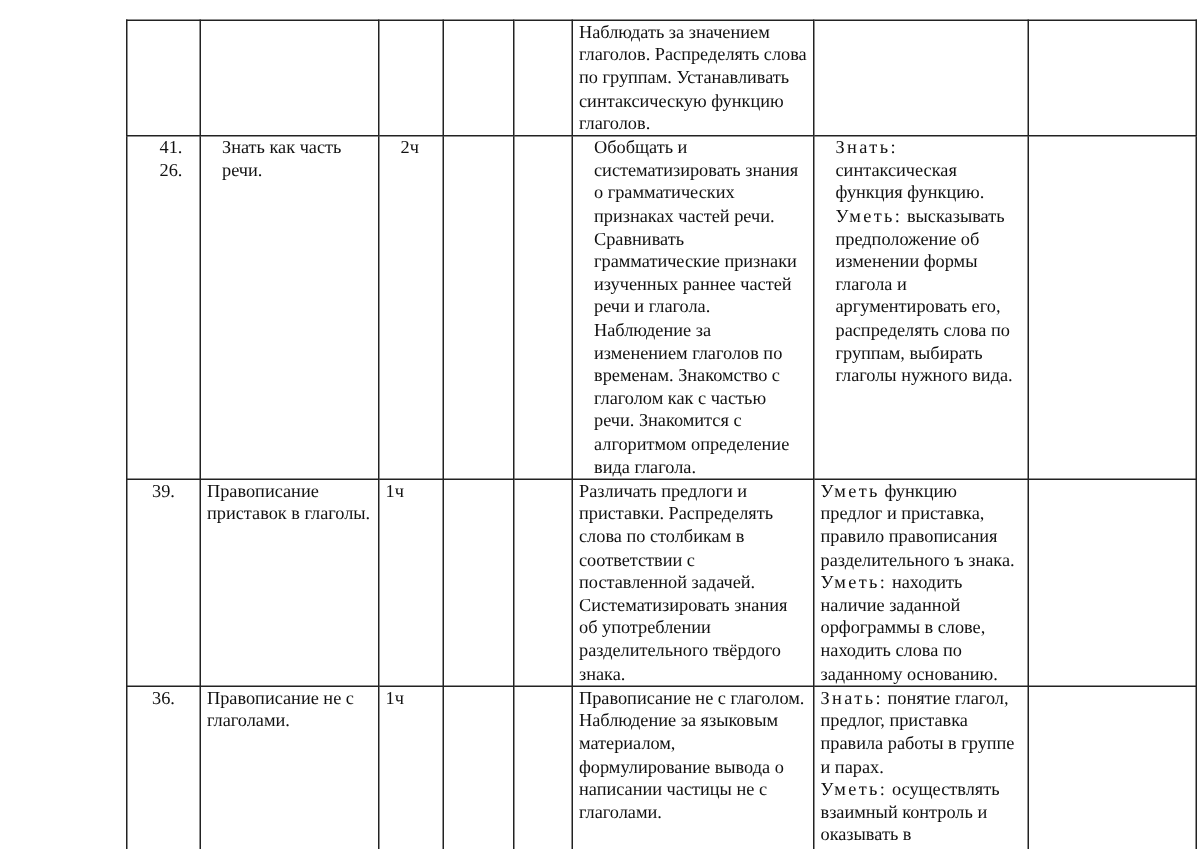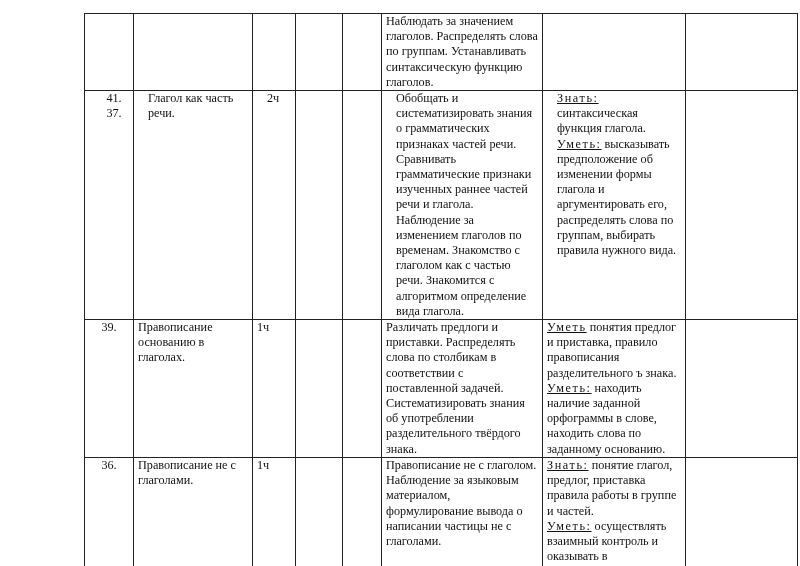--- a/index.html
+++ b/index.html
@@ -42,21 +42,20 @@
     td.num {
       text-align: center;
       padding-left: 4px;
       padding-right: 2px;
     }
     td.num span {
       display: block;
     }
     .spaced {
       letter-spacing: 1.6px;
-      text-decoration: underline;
     }
     .line {
       display: block;
     }
     col.c1 { width: 49px; }
     col.c2 { width: 119px; }
     col.c3 { width: 43px; }
     col.c4 { width: 47px; }
     col.c5 { width: 39px; }
     col.c6 { width: 161px; }
@@ -91,68 +90,68 @@
         <td></td>
         <td></td>
         <td>Наблюдать за значением глаголов. Распределять слова по группам. Устанавливать синтаксическую функцию глаголов.</td>
         <td></td>
         <td></td>
       </tr>
 
       <tr class="r1">
         <td class="num">
           <span>41.</span>
-          <span>37.</span>
+          <span>26.</span>
         </td>
-        <td>Глагол как часть речи.</td>
+        <td>Знать как часть речи.</td>
         <td>2ч</td>
         <td></td>
         <td></td>
         <td>Обобщать и систематизировать знания о грамматических признаках частей речи. Сравнивать грамматические признаки изученных раннее частей речи и глагола. Наблюдение за изменением глаголов по временам. Знакомство с глаголом как с частью речи. Знакомится с алгоритмом определение вида глагола.</td>
         <td>
           <span class="spaced">Знать:</span>
-          <span>синтаксическая функция глагола.</span>
+          <span>синтаксическая функция функцию.</span>
           <span class="line"></span>
           <span class="spaced">Уметь:</span>
-          <span>высказывать предположение об изменении формы глагола и аргументировать его, распределять слова по группам, выбирать правила нужного вида.</span>
+          <span>высказывать предположение об изменении формы глагола и аргументировать его, распределять слова по группам, выбирать глаголы нужного вида.</span>
         </td>
         <td></td>
       </tr>
 
       <tr class="r2">
         <td class="num">
           <span>39.</span>
         </td>
-        <td>Правописание основанию в глаголах.</td>
+        <td>Правописание приставок в глаголы.</td>
         <td>1ч</td>
         <td></td>
         <td></td>
         <td>Различать предлоги и приставки. Распределять слова по столбикам в соответствии с поставленной задачей. Систематизировать знания об употреблении разделительного твёрдого знака.</td>
         <td>
           <span class="spaced">Уметь</span>
-          <span>понятия предлог и приставка, правило правописания разделительного ъ знака.</span>
+          <span>функцию предлог и приставка, правило правописания разделительного ъ знака.</span>
           <span class="line"></span>
           <span class="spaced">Уметь:</span>
           <span>находить наличие заданной орфограммы в слове, находить слова по заданному основанию.</span>
         </td>
         <td></td>
       </tr>
 
       <tr class="r3">
         <td class="num">
           <span>36.</span>
         </td>
         <td>Правописание не с глаголами.</td>
         <td>1ч</td>
         <td></td>
         <td></td>
         <td>Правописание не с глаголом. Наблюдение за языковым материалом, формулирование вывода о написании частицы не с глаголами.</td>
         <td>
           <span class="spaced">Знать:</span>
-          <span>понятие глагол, предлог, приставка правила работы в группе и частей.</span>
+          <span>понятие глагол, предлог, приставка правила работы в группе и парах.</span>
           <span class="line"></span>
           <span class="spaced">Уметь:</span>
           <span>осуществлять взаимный контроль и оказывать в сотрудничестве необходимую взаимопомощь, договариваться о последовательности и</span>
         </td>
         <td></td>
       </tr>
     </tbody>
   </table>
 </div>
 

